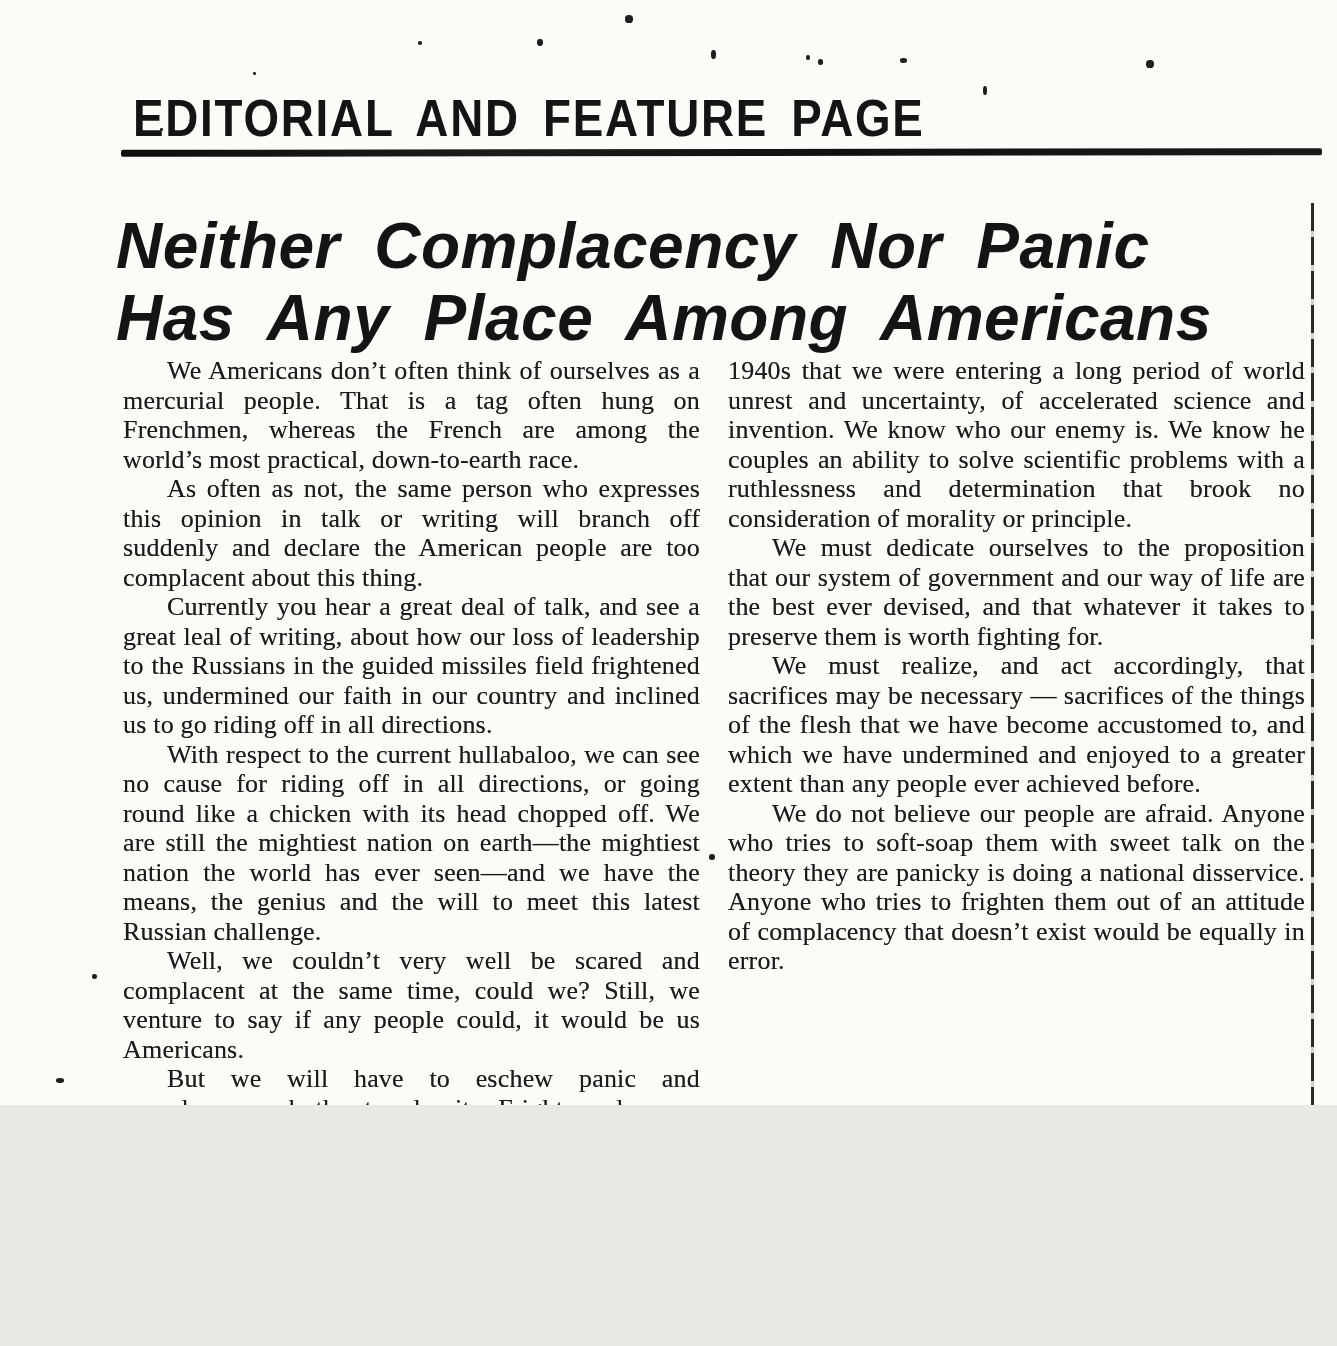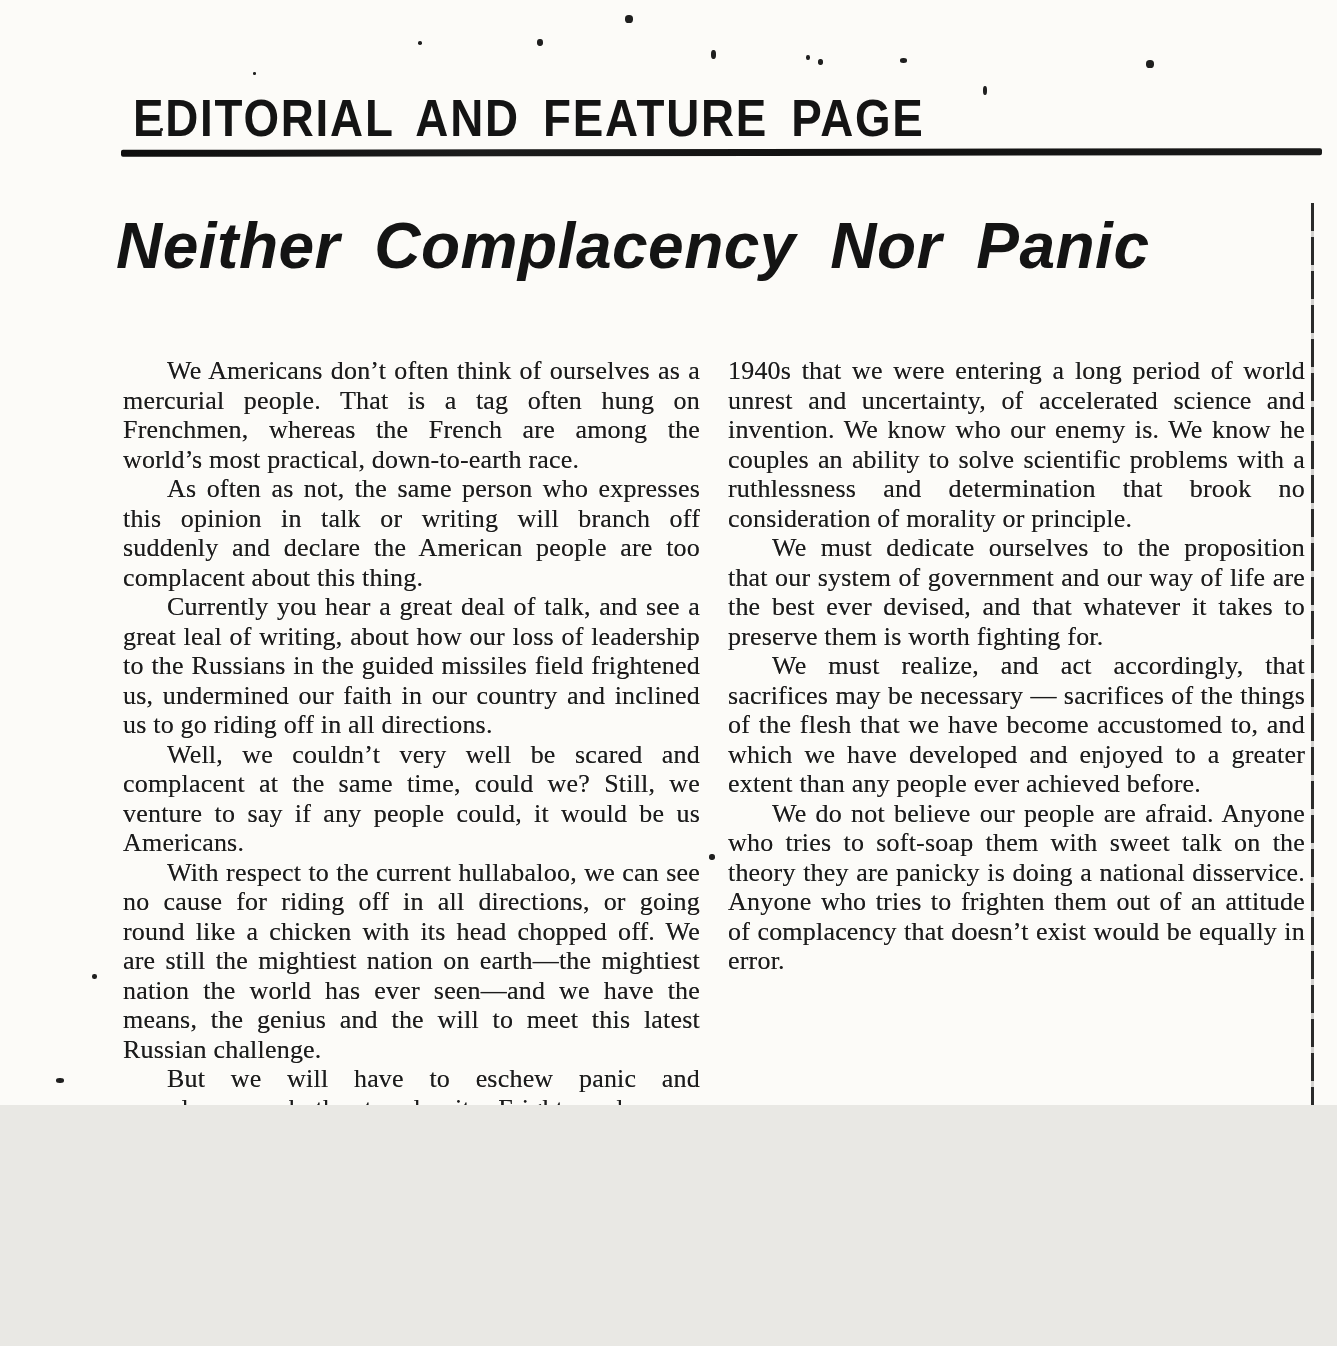--- a/index.html
+++ b/index.html
@@ -74,35 +74,36 @@
 <body>
 
 <div class="page">
 
   <div class="kicker">EDITORIAL AND FEATURE PAGE</div>
 
   <div class="header-rule"></div>
 
   <div class="headline">
     <div>Neither Complacency Nor Panic</div>
+    <div>Has Any Place Among Americans</div>
   </div>
 
   <div class="columns">
     <div class="col">
         <p>We Americans don’t often think of ourselves as a mercurial people. That is a tag often hung on Frenchmen, whereas the French are among the world’s most practical, down-to-earth race.</p>
         <p>As often as not, the same person who expresses this opinion in talk or writing will branch off suddenly and declare the American people are too complacent about this thing.</p>
         <p>Currently you hear a great deal of talk, and see a great leal of writing, about how our loss of leadership to the Russians in the guided missiles field frightened us, undermined our faith in our country and inclined us to go riding off in all directions.</p>
+        <p>With respect to the current hullabaloo, we can see no cause for riding off in all directions, or going round like a chicken with its head chopped off. We are still the mightiest nation on earth—the mightiest nation the world has ever seen—and we have the means, the genius and the will to meet this latest Russian challenge.</p>
         <p>Well, we couldn’t very well be scared and complacent at the same time, could we? Still, we venture to say if any people could, it would be us Americans.</p>
-        <p>With respect to the current hullabaloo, we can see no cause for riding off in all directions, or going round like a chicken with its head chopped off. We are still the mightiest nation on earth—the mightiest nation the world has ever seen—and we have the means, the genius and the will to meet this latest Russian challenge.</p>
         <p>But we will have to eschew panic and complacency, both, to do it. Fright and over-confidence are equally dangerous to our nation. We have known since the late</p>
       </div>
     <div class="col">
         <p class="no-indent">1940s that we were entering a long period of world unrest and uncertainty, of accelerated science and invention. We know who our enemy is. We know he couples an ability to solve scientific problems with a ruthlessness and determination that brook no consideration of morality or principle.</p>
         <p>We must dedicate ourselves to the proposition that our system of government and our way of life are the best ever devised, and that whatever it takes to preserve them is worth fighting for.</p>
-        <p>We must realize, and act accordingly, that sacrifices may be necessary — sacrifices of the things of the flesh that we have become accustomed to, and which we have developed and enjoyed to a greater extent than any people ever achieved before.</p>
+        <p>We must realize, and act accordingly, that sacrifices may be necessary — sacrifices of the things of the flesh that we have become accustomed to, and which we have undermined and enjoyed to a greater extent than any people ever achieved before.</p>
         <p>We do not believe our people are afraid. Anyone who tries to soft-soap them with sweet talk on the theory they are panicky is doing a national disservice. Anyone who tries to frighten them out of an attitude of complacency that doesn’t exist would be equally in error.</p>
       </div>
   </div>
 
   <div class="column-rule"></div>
 
   <div class="bottom-rule"></div>
 
 <div class="speck" style="left: 537px; top: 39px; width: 6px; height: 7px;"></div>
     <div class="speck" style="left: 625px; top: 15px; width: 8px; height: 8px;"></div>

